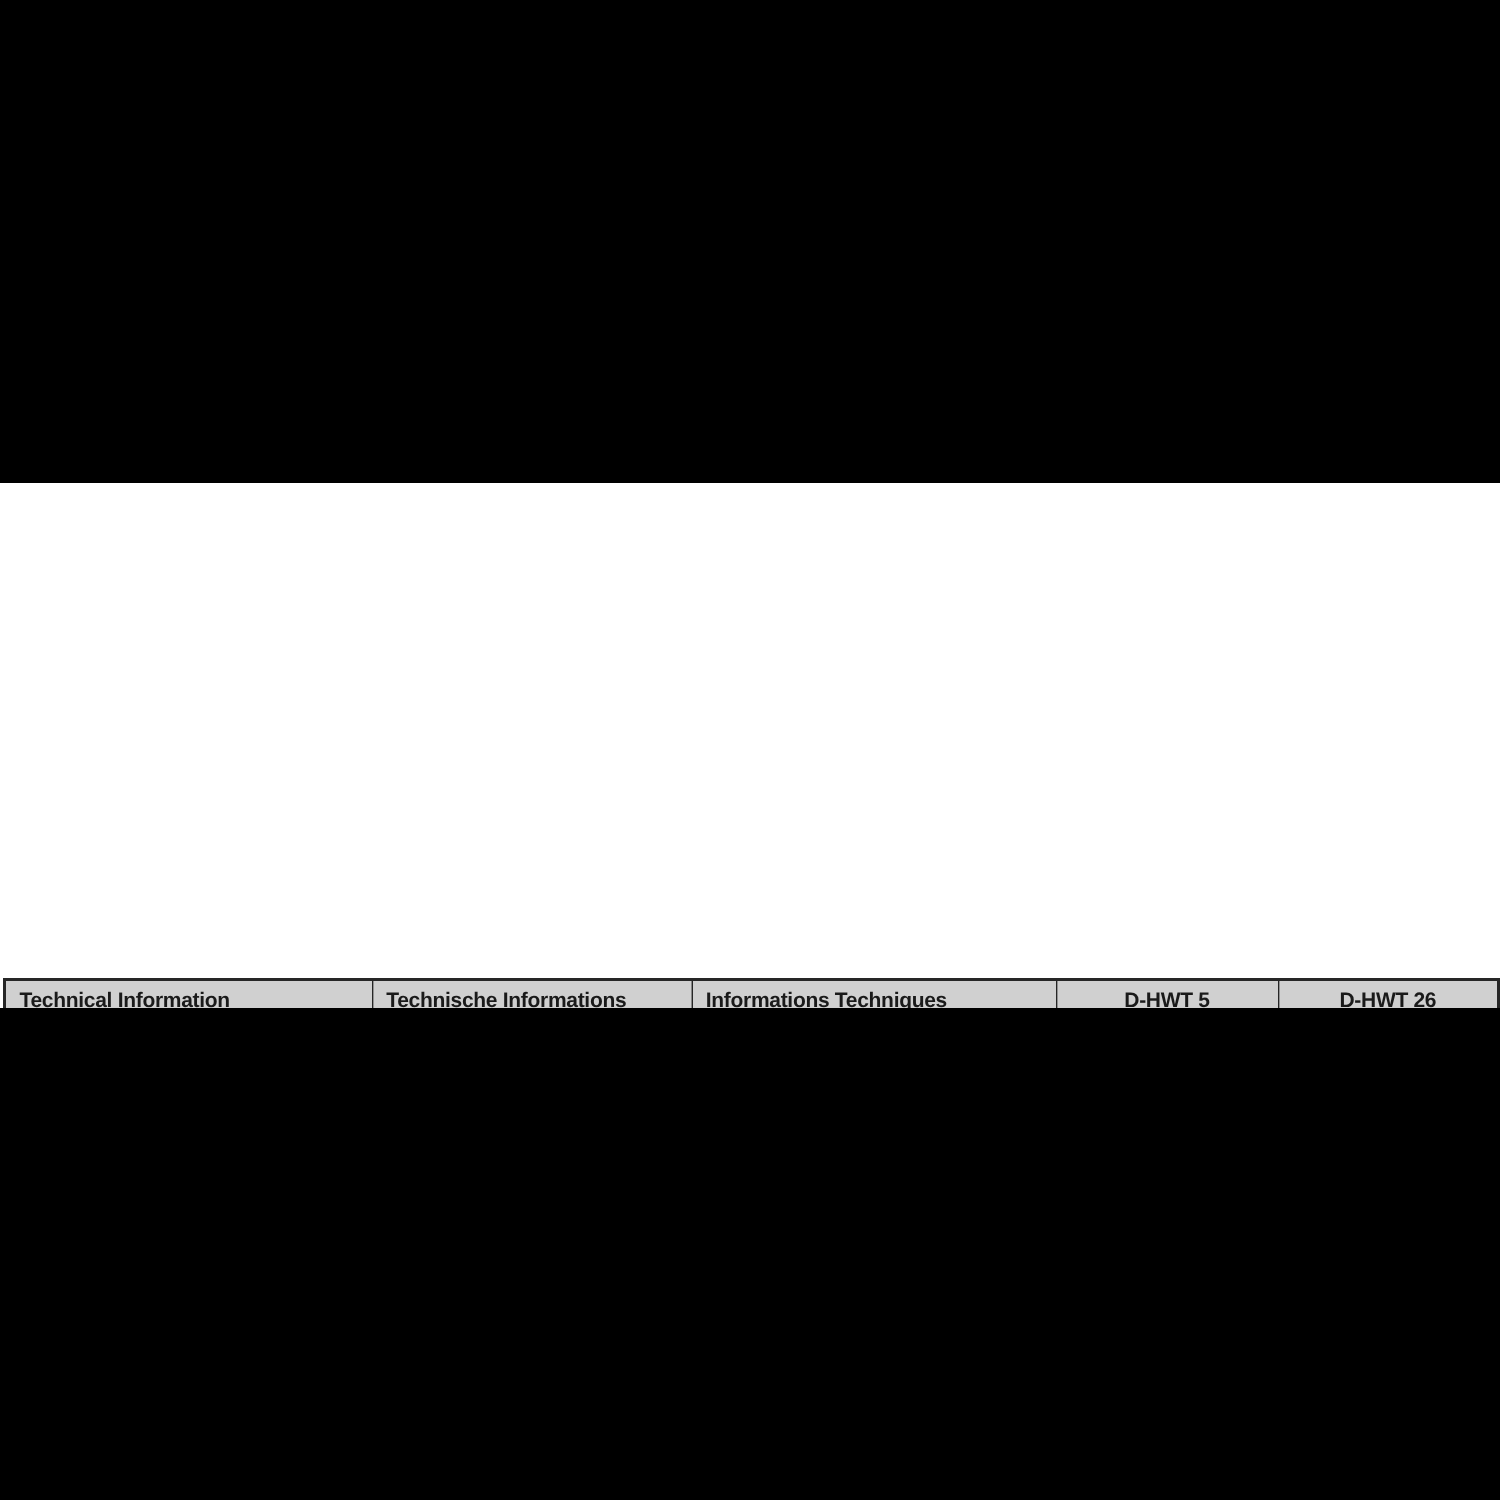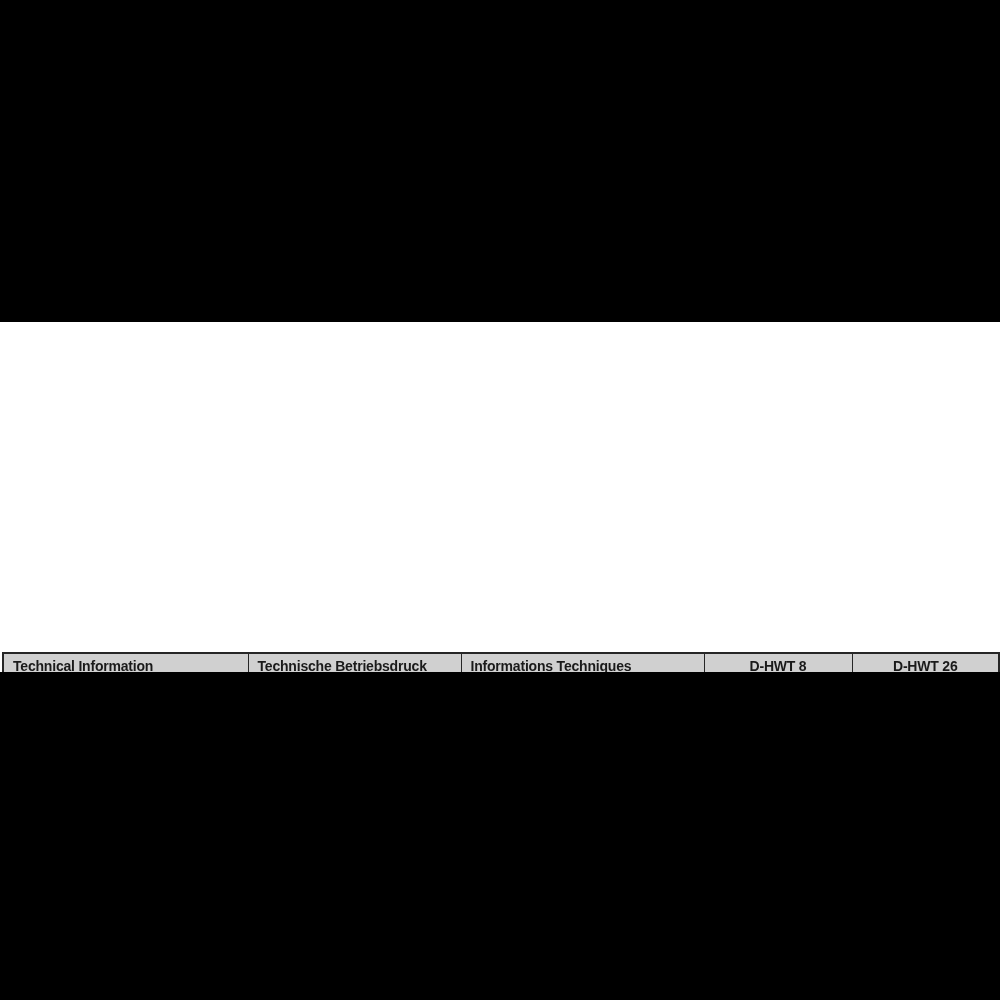--- a/index.html
+++ b/index.html
@@ -86,23 +86,23 @@
       <colgroup>
         <col class="c0">
           <col class="c1">
           <col class="c2">
           <col class="c3">
           <col class="c4">
       </colgroup>
       <thead>
         <tr>
           <th class="c0">Technical Information</th>
-          <th class="c1">Technische Betriebsdruck</th>
+          <th class="c1">Technische Informations</th>
           <th class="c2">Informations Techniques</th>
-          <th class="c3">D-HWT 8</th>
+          <th class="c3">D-HWT 5</th>
           <th class="c4">D-HWT 26</th>
         </tr>
       </thead>
       <tbody>
           <tr class="hl">
             <td class="c0">heat capacity</td>
             <td class="c1">Wärmeleistung bei 90 °C</td>
             <td class="c2">puissance thermique à 90 °C</td>
             <td class="c3">14 kW</td>
             <td class="c4">28 kW</td>

